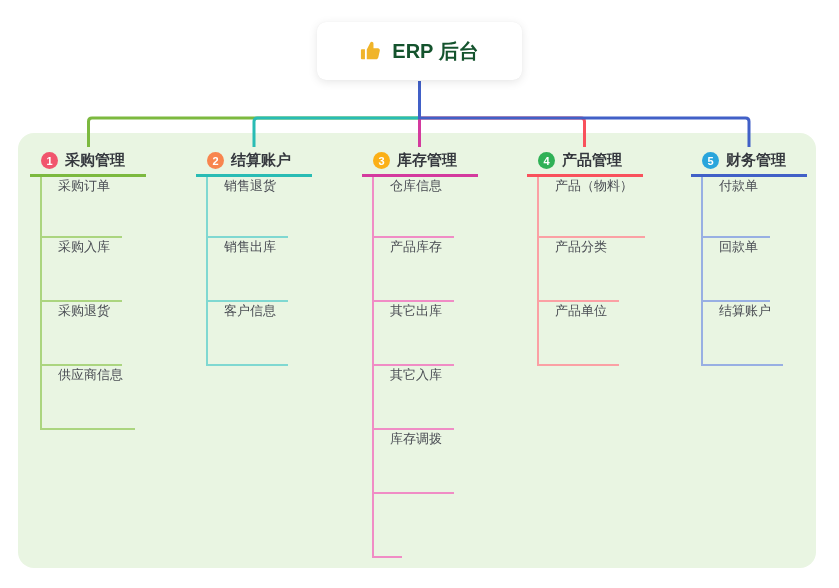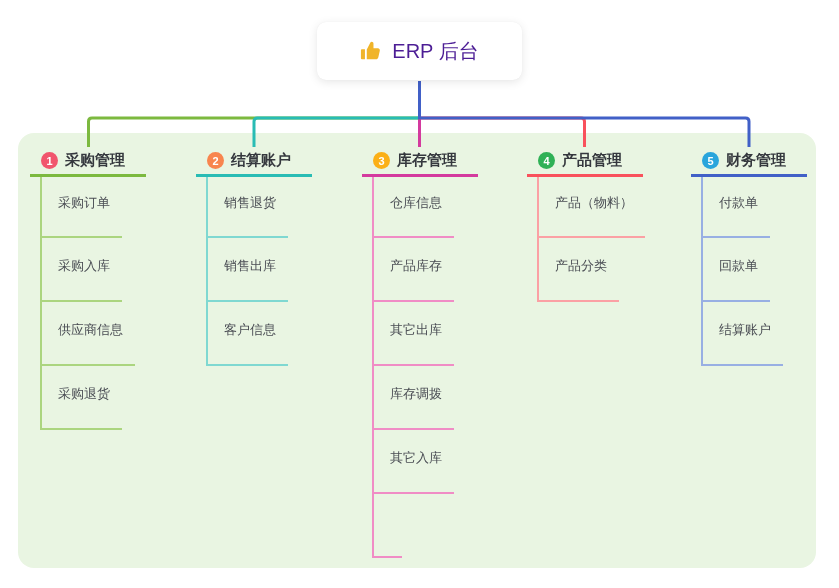--- a/index.html
+++ b/index.html
@@ -6,21 +6,21 @@
   .stage{
     position:relative;width:839px;height:588px;background:#ffffff;overflow:hidden;
     font-family:"Liberation Sans","DejaVu Sans",sans-serif;
   }
   
   .root-node{
     position:absolute;left:317px;top:22px;width:205px;height:58px;z-index:3;
     background:#ffffff;border-radius:9px;
     box-shadow:0 2px 10px rgba(0,0,0,0.10),0 0 1px rgba(0,0,0,0.06);
     display:flex;align-items:center;justify-content:center;gap:10px;
-    font-size:20px;font-weight:400;color:#4c1d95;cursor:default;
+    font-size:20px;font-weight:700;color:#14532d;cursor:default;
   }
   .thumb{display:flex;align-items:center;}
   
   .connectors{position:absolute;left:0;top:0;z-index:1;pointer-events:none;}
   .connectors path{fill:none;stroke-width:3px;}
   
   .panel{
     position:absolute;left:18px;top:133px;width:798px;height:435px;z-index:0;
     background:#e9f5e2;border-radius:16px;
   }
@@ -31,21 +31,21 @@
     display:flex;align-items:center;gap:7px;padding-left:11px;
     font-size:15px;font-weight:700;color:#35383e;cursor:pointer;
   }
   .badge{
     width:17px;height:17px;border-radius:50%;background:var(--bc,#999);
     color:#fff;font-size:11px;font-weight:700;
     display:flex;align-items:center;justify-content:center;flex:0 0 auto;
   }
   .children{margin-left:10px;border-left:2px solid var(--lc,#ccc);}
   .child{
-    height:55px;display:flex;align-items:center;width:max-content;
+    height:55px;display:flex;align-items:flex-start;width:max-content;
     border-bottom:2px solid var(--lc,#ccc);
     padding:0 12px 7px 16px;
     font-size:13px;color:#4a4d54;cursor:pointer;white-space:nowrap;
   }
   .child:first-child{height:52px;}
 </style>
 </head>
 <body>
 
 <div class="stage">
@@ -75,24 +75,24 @@
       <span>采购管理</span>
     </div>
     <div class="children">
       <div class="child">
           <span>采购订单</span>
         </div>
       <div class="child">
           <span>采购入库</span>
         </div>
       <div class="child">
-          <span>供应商信息</span>
+          <span>采购退货</span>
         </div>
       <div class="child">
-          <span>采购退货</span>
+          <span>供应商信息</span>
         </div>
     </div>
   </div>
 
   <div class="branch" style="left: 196px; --c: #29bcb4; --lc: #7fd8d1; --bc: #f8854e;">
     <div class="branch-title">
       <span class="badge">2</span>
       <span>结算账户</span>
     </div>
     <div class="children">
@@ -117,40 +117,43 @@
       <div class="child">
           <span>仓库信息</span>
         </div>
       <div class="child">
           <span>产品库存</span>
         </div>
       <div class="child">
           <span>其它出库</span>
         </div>
       <div class="child">
-          <span>库存调拨</span>
+          <span>其它入库</span>
         </div>
       <div class="child">
-          <span>其它入库</span>
+          <span>库存调拨</span>
         </div>
       <div class="child"></div>
     </div>
   </div>
 
   <div class="branch" style="left: 527px; --c: #f9515c; --lc: #fba0a4; --bc: #2fb156;">
     <div class="branch-title">
       <span class="badge">4</span>
       <span>产品管理</span>
     </div>
     <div class="children">
       <div class="child">
           <span>产品（物料）</span>
         </div>
       <div class="child">
           <span>产品分类</span>
+        </div>
+      <div class="child">
+          <span>产品单位</span>
         </div>
     </div>
   </div>
 
   <div class="branch" style="left: 691px; --c: #4160c7; --lc: #98afe3; --bc: #29a5dc;">
     <div class="branch-title">
       <span class="badge">5</span>
       <span>财务管理</span>
     </div>
     <div class="children">

